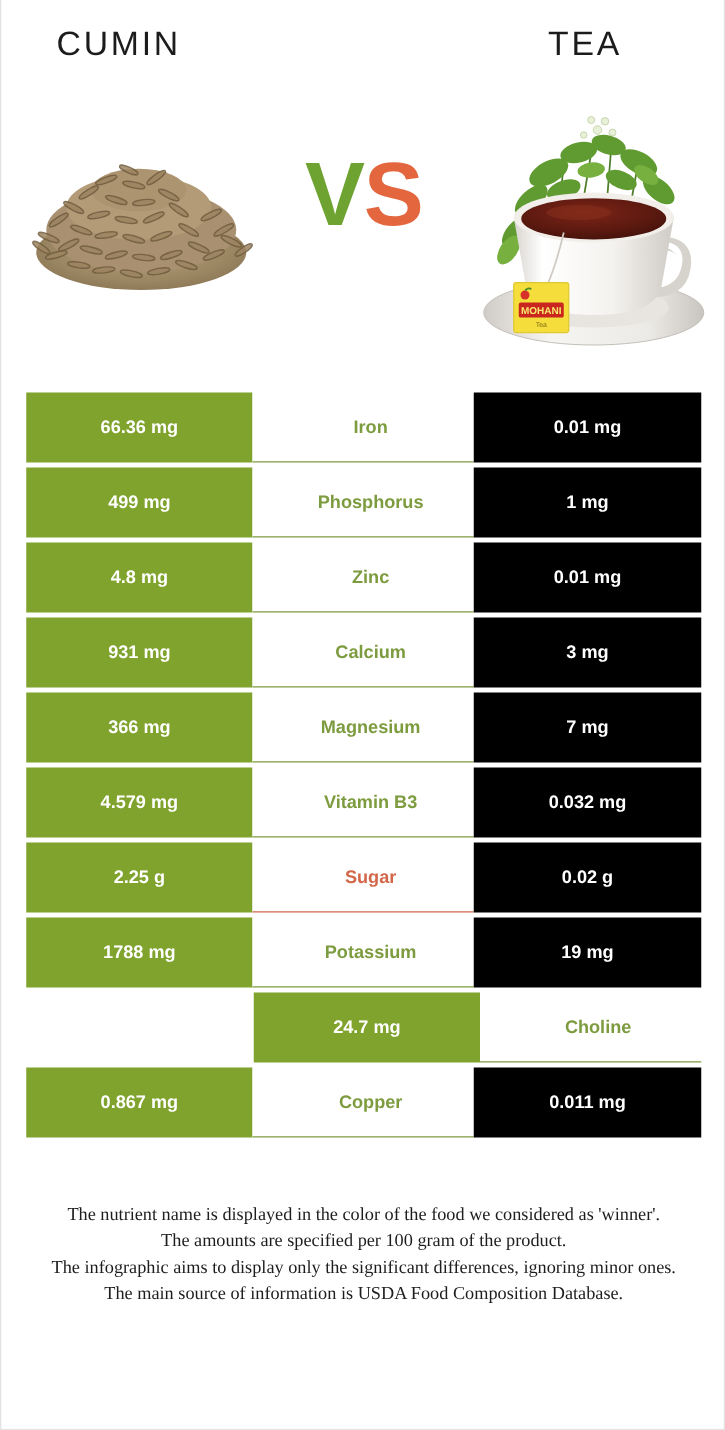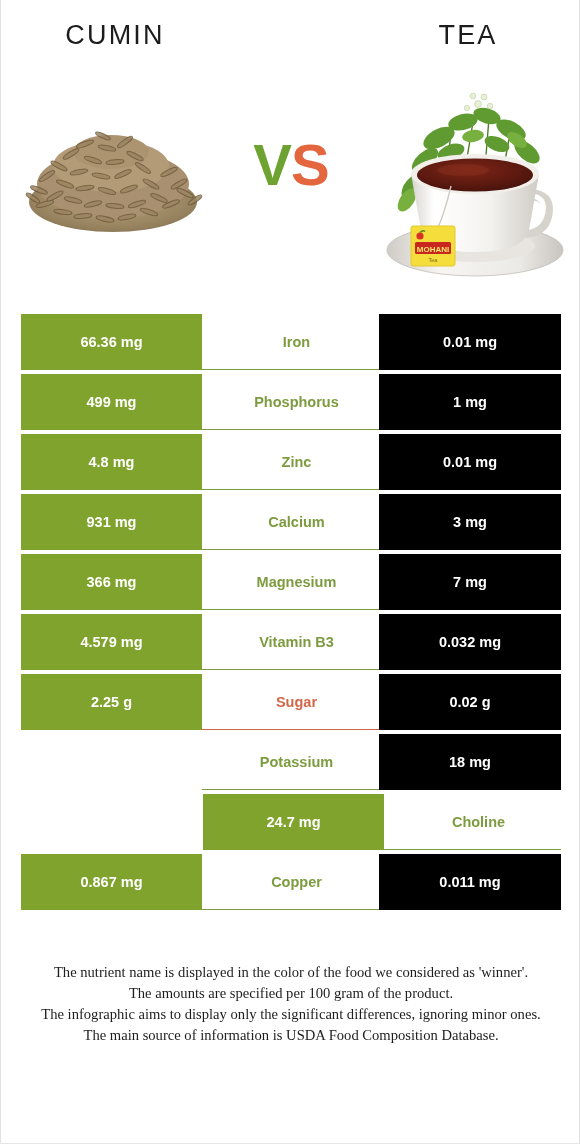--- a/index.html
+++ b/index.html
@@ -34,30 +34,30 @@
     position: absolute;
     top: 20px;
     font-family: "Liberation Sans", sans-serif;
     font-weight: 300;
     font-size: 27px;
     letter-spacing: 2.2px;
     color: #1c1c1c;
     text-align: center;
     white-space: nowrap;
   }
-  .title.left  { left: 23px;  width: 182px; }
+  .title.left  { left: 3px;  width: 182px; }
   .title.right { right: 20px; width: 182px; }
 
   .vs {
     position: absolute;
-    top: 136px;
+    top: 120px;
     left: 0;
     width: 580px;
     text-align: center;
-    font-size: 58px;
+    font-size: 72px;
     font-weight: 700;
     letter-spacing: -1px;
     line-height: 1;
     font-family: "Liberation Sans", sans-serif;
   }
   .vs .v { color: #6ea331; }
   .vs .s { color: #e4663f; }
 
   .food-img { position: absolute; }
   .food-left  { left: 14px;  top: 92px; width: 196px; height: 150px; }
@@ -313,22 +313,23 @@
         <div class="cell left">4.579 mg</div>
         <div class="cell mid">Vitamin B3</div>
         <div class="cell right">0.032 mg</div>
       </div>
       <div class="row">
         <div class="cell left">2.25 g</div>
         <div class="cell mid red">Sugar</div>
         <div class="cell right">0.02 g</div>
       </div>
       <div class="row">
+        <div class="cell left">1788 mg</div>
         <div class="cell mid">Potassium</div>
-        <div class="cell right">18 mg</div>
+        <div class="cell right">19 mg</div>
       </div>
       <div class="row">
         <div class="cell left">24.7 mg</div>
         <div class="cell mid">Choline</div>
       </div>
       <div class="row">
         <div class="cell left">0.867 mg</div>
         <div class="cell mid">Copper</div>
         <div class="cell right">0.011 mg</div>
       </div>

